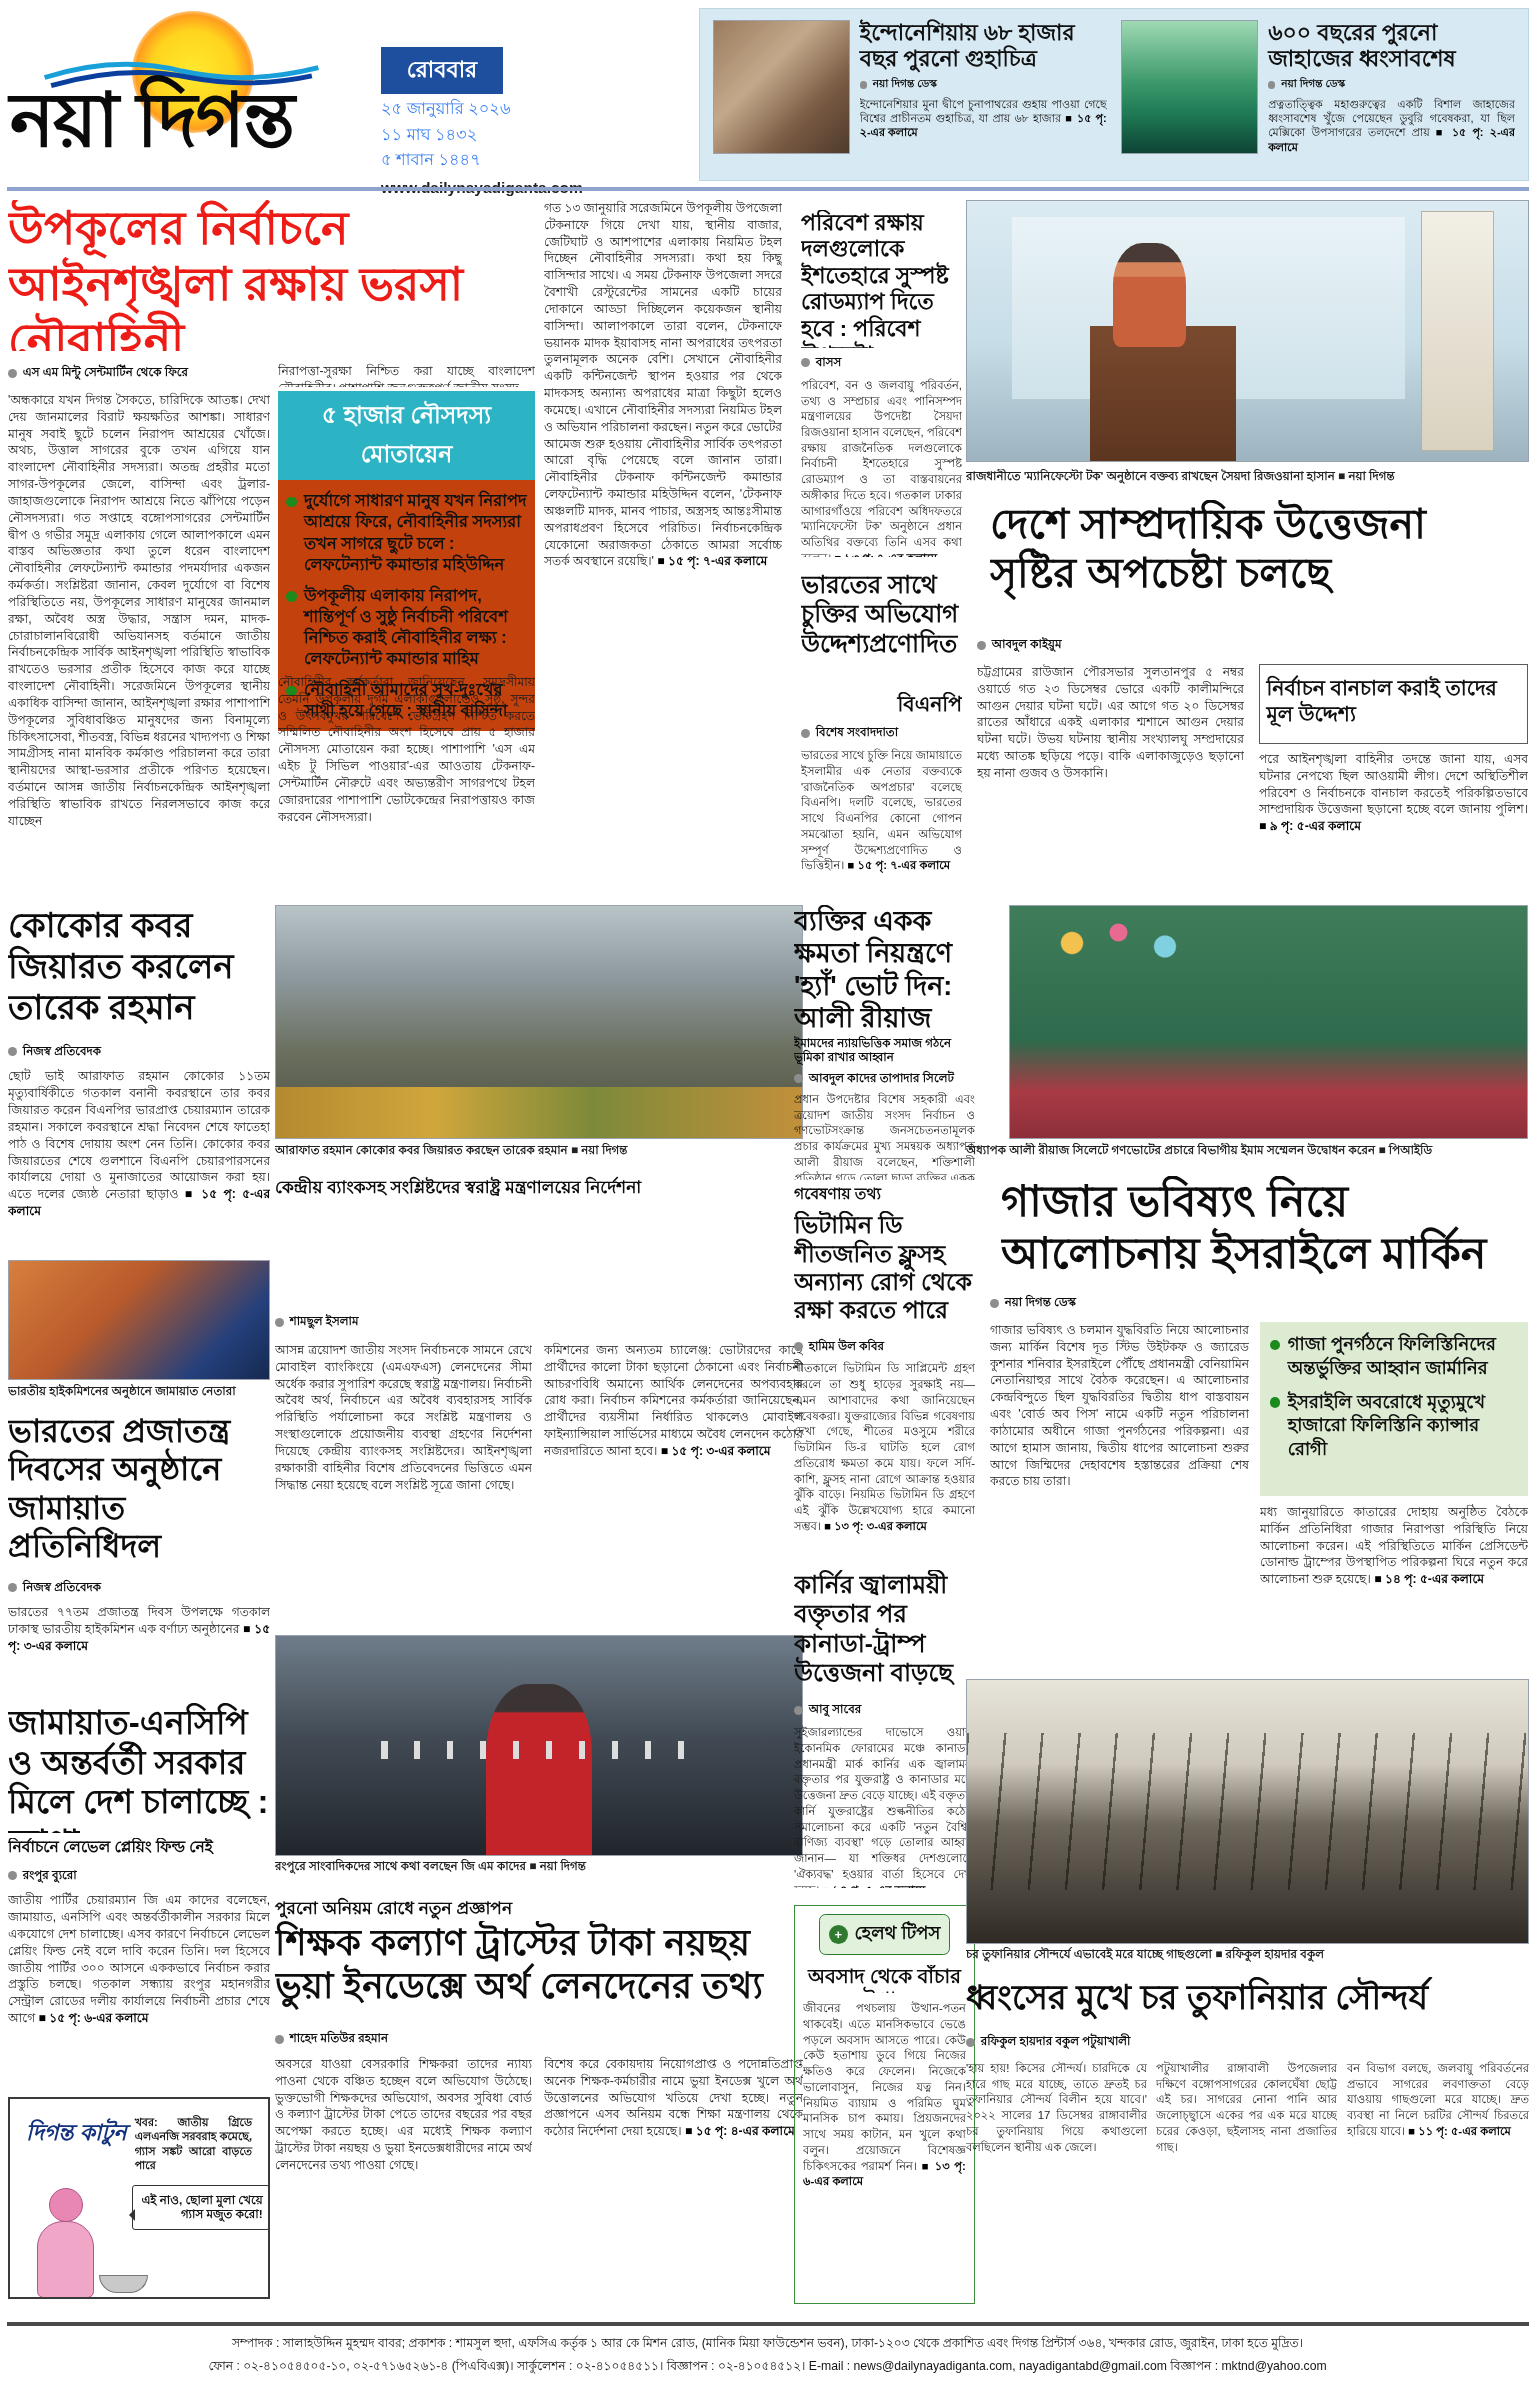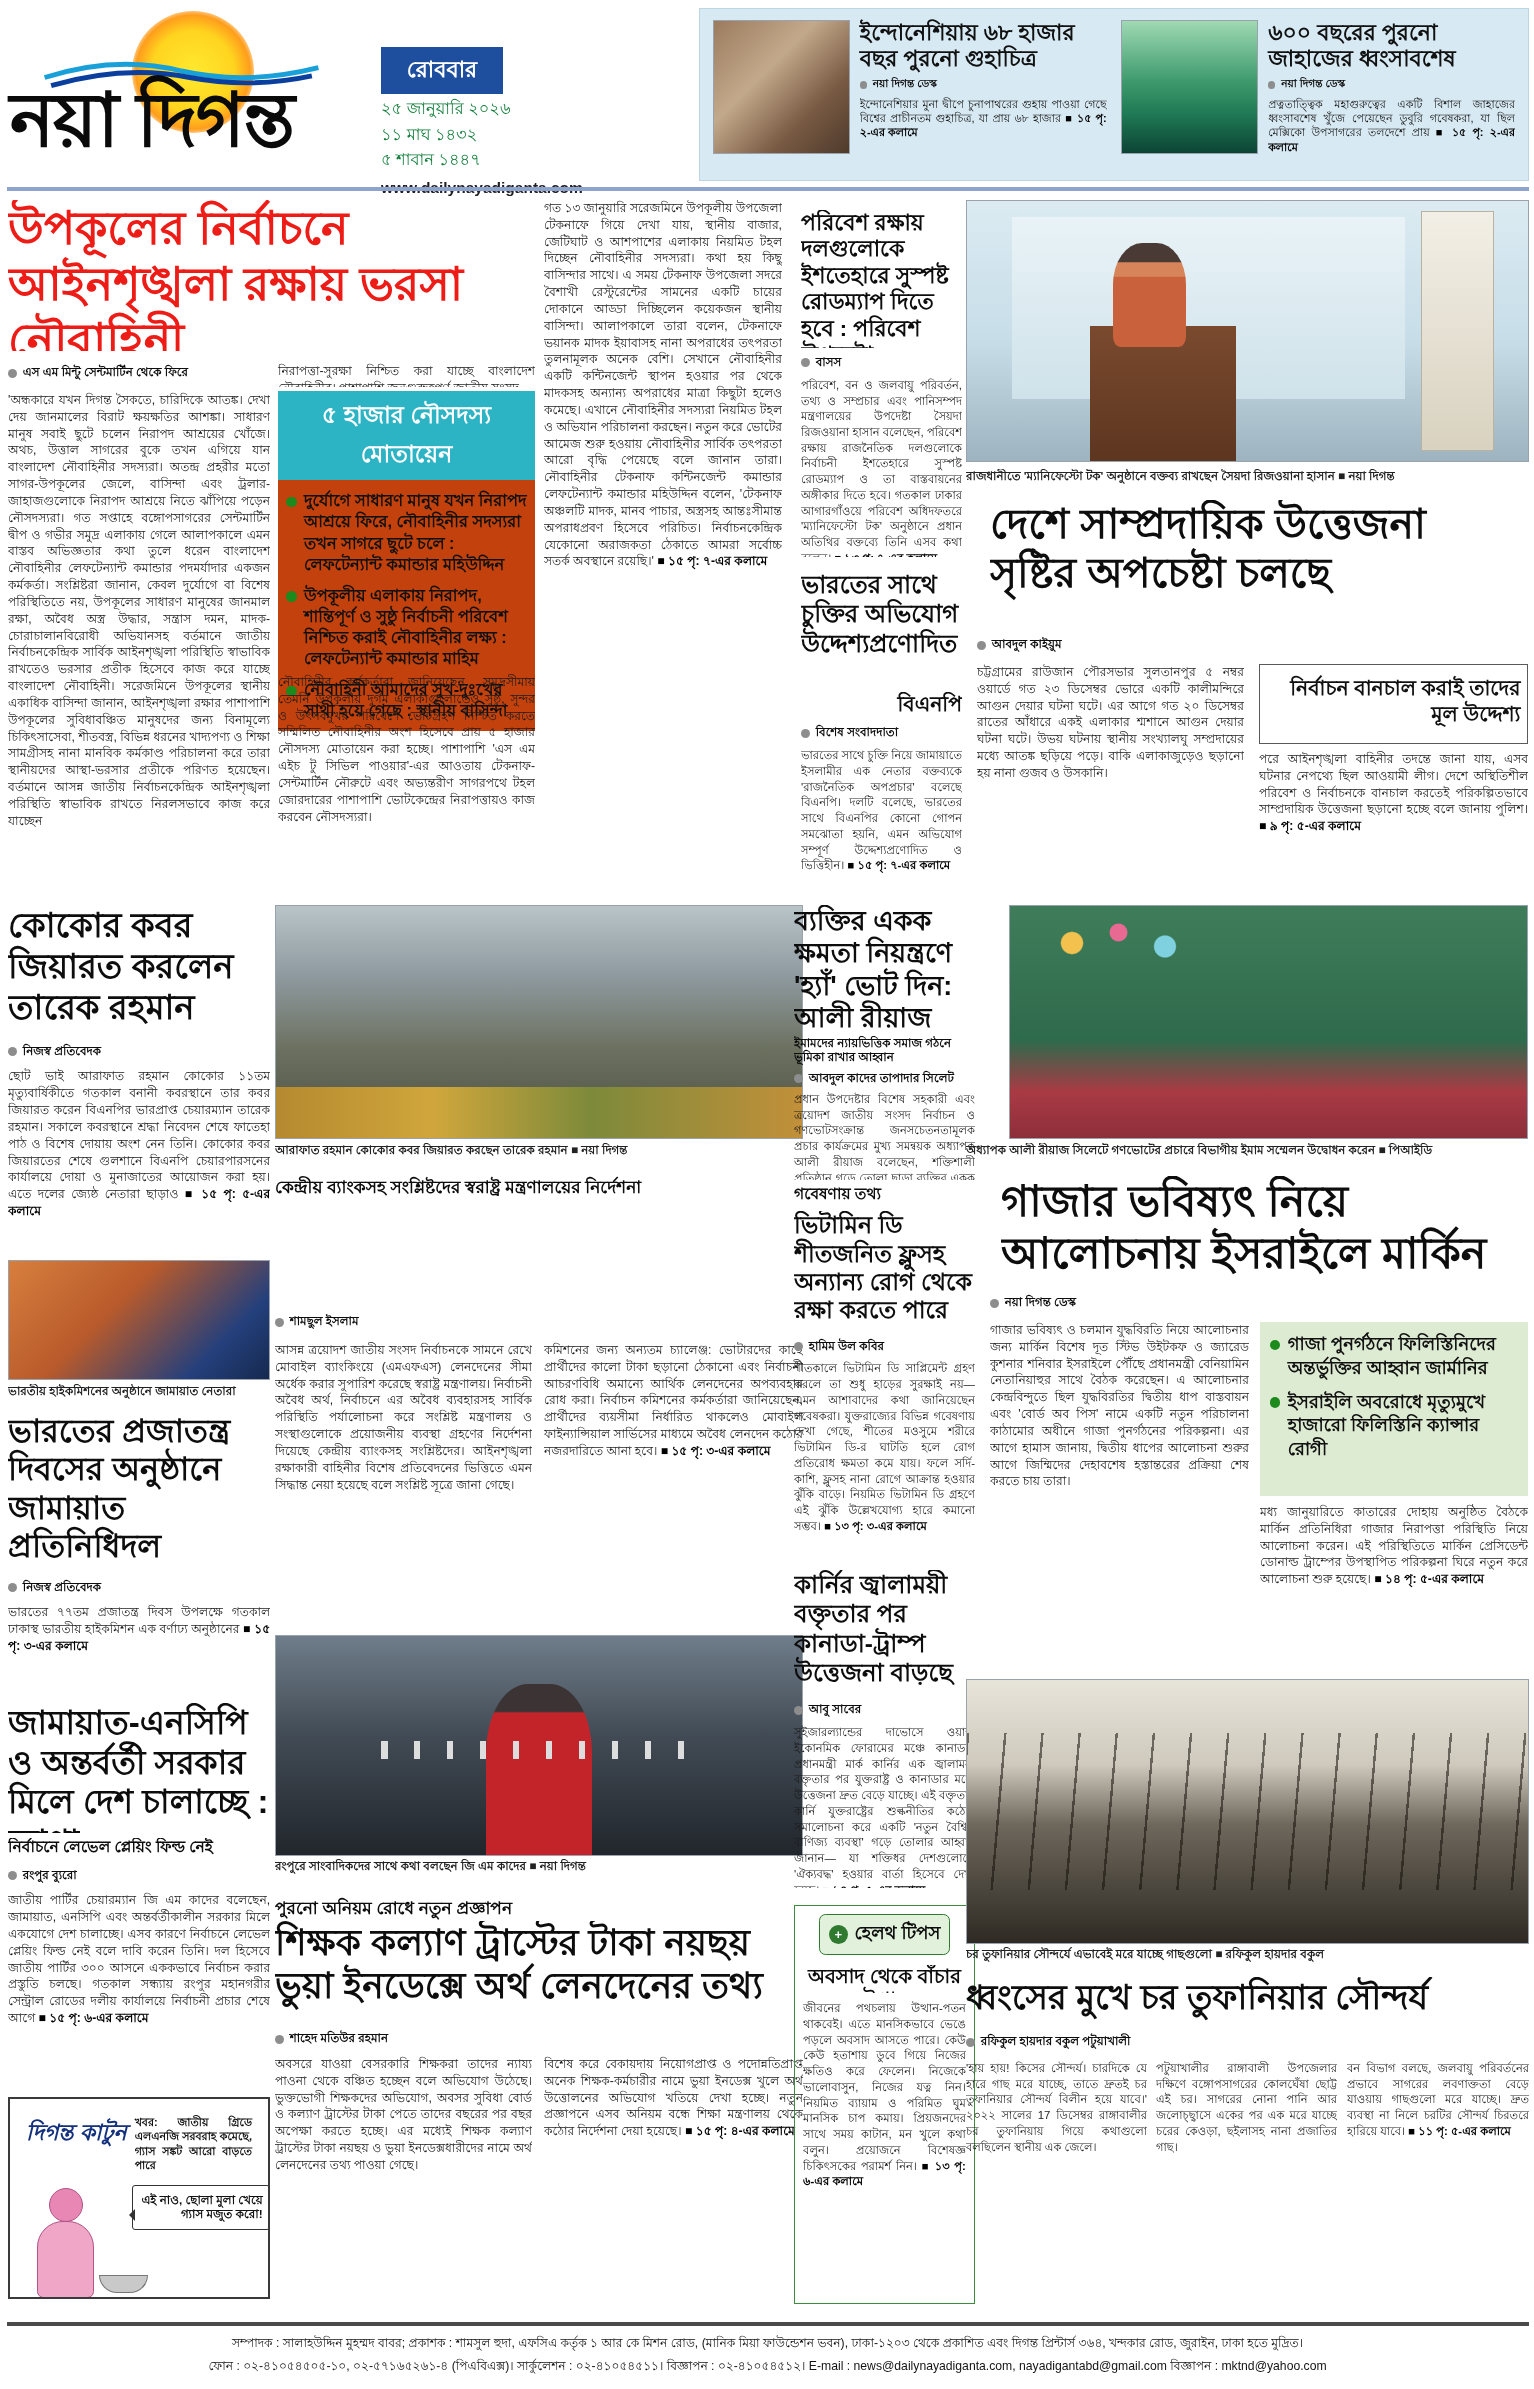--- a/index.html
+++ b/index.html
@@ -13,40 +13,40 @@
   .byline{display:flex;align-items:center;gap:5.7px;font-size:11.8px;font-weight:bold;color:#0d0d0d}
   .byline .dot{width:9px;height:9px;border-radius:50%;background:#8d8d8d;flex:0 0 auto}
   .caption{font-size:11.8px;font-weight:bold;color:#222;line-height:1.25;overflow:hidden}
   .kicker{font-weight:bold;color:#0d0d0d;overflow:hidden;white-space:nowrap}
   .photo{border:0.8px solid #9aa3ad;overflow:hidden}
   
   .sun{position:absolute;width:122px;height:122px;border-radius:50%;
        background:radial-gradient(circle,#ffe92e 0%,#ffd41f 48%,#ff9d1c 66%,rgba(255,157,28,0) 78%)}
   .masthead-title{position:absolute;font-weight:bold;font-size:75px;line-height:1;color:#0a0a0a;white-space:nowrap;letter-spacing:-1.6px}
   .day-badge{background:#1d4f9e;color:#fff;font-weight:bold;font-size:22px;text-align:center;padding:4.9px 8.1px}
-  .date-line{font-size:16.3px;color:#15803d;margin-top:5.7px;line-height:1.2}
+  .date-line{font-size:16.3px;color:#3b82f6;margin-top:5.7px;line-height:1.2}
   .site-url{font-size:15.5px;font-weight:bold;color:#222;margin-top:9.8px}
   
   .briefs{background:#d7e9f2;border:0.8px solid #bcd6e4;display:flex;gap:14.7px;padding:11.4px 13px}
   .brief{flex:1;display:flex;gap:9.8px;min-width:0}
   .brief .photo{width:137px;height:134px;flex:0 0 auto}
   .brief-headline{font-size:22px;font-weight:bold;line-height:1.18}
   .brief-body{font-size:11px;line-height:1.3;text-align:justify;margin-top:3.3px;overflow:hidden}
   .brief .byline{font-size:10.6px;margin-top:4.1px}
   .brief .byline .dot{width:7.3px;height:7.3px}
   
   .infobox-title{background:#2cb3c4;color:#fff;font-weight:bold;font-size:23.6px;text-align:center;padding:5.7px 3.3px}
   .infobox-body{background:#c2410c;padding:9.8px 8.1px;display:flex;flex-direction:column;gap:9.8px}
   .ibullet{display:flex;gap:7.3px;font-size:16.3px;font-weight:bold;line-height:1.3}
   .ibullet .gdot{width:10.6px;height:10.6px;border-radius:50%;background:#1d8a1d;margin-top:6.5px;flex:0 0 auto}
   
   .gaza-bullets{background:#ddebd2;padding:11.4px 9.8px;display:flex;flex-direction:column;gap:10.6px}
   .gaza-bullets .ibullet{font-size:18px}
   
-  .inset-box{border:1.6px solid #5a5a5a;padding:9.8px 6.5px;font-size:20.4px;font-weight:bold;text-align:right;line-height:1.3}
+  .inset-box{border:1.6px solid #5a5a5a;padding:9.8px 6.5px;font-size:20.4px;font-weight:bold;text-align:left;line-height:1.3}
   
   .health{border:1.6px solid #3d8b3d;padding:8.1px}
   .health-title{display:flex;align-items:center;gap:6.5px;justify-content:center;background:#e2f1dc;border:1.6px solid #2f7a2f;border-radius:6.5px;padding:4.1px 6.5px;width:80%;margin:0 auto}
   .health-title .htxt{font-size:18px;font-weight:bold;color:#0d0d0d}
   .doc-icon{width:19.5px;height:19.5px;border-radius:50%;background:#2f7a2f;color:#fff;font-size:13px;font-weight:bold;display:flex;align-items:center;justify-content:center}
   
   .cartoon{border:2.4px solid #3a3a3a;padding:16px;overflow:hidden}
   .cartoon-title{font-size:22px;font-weight:bold;font-style:italic;color:#14317d;white-space:nowrap}
   .cartoon-news{font-size:11px;font-weight:bold;line-height:1.3;text-align:justify}
   .bubble{border:1.6px solid #333;border-radius:3px;padding:6.5px;font-size:11.8px;font-weight:bold;text-align:right;line-height:1.25;background:#fff}

